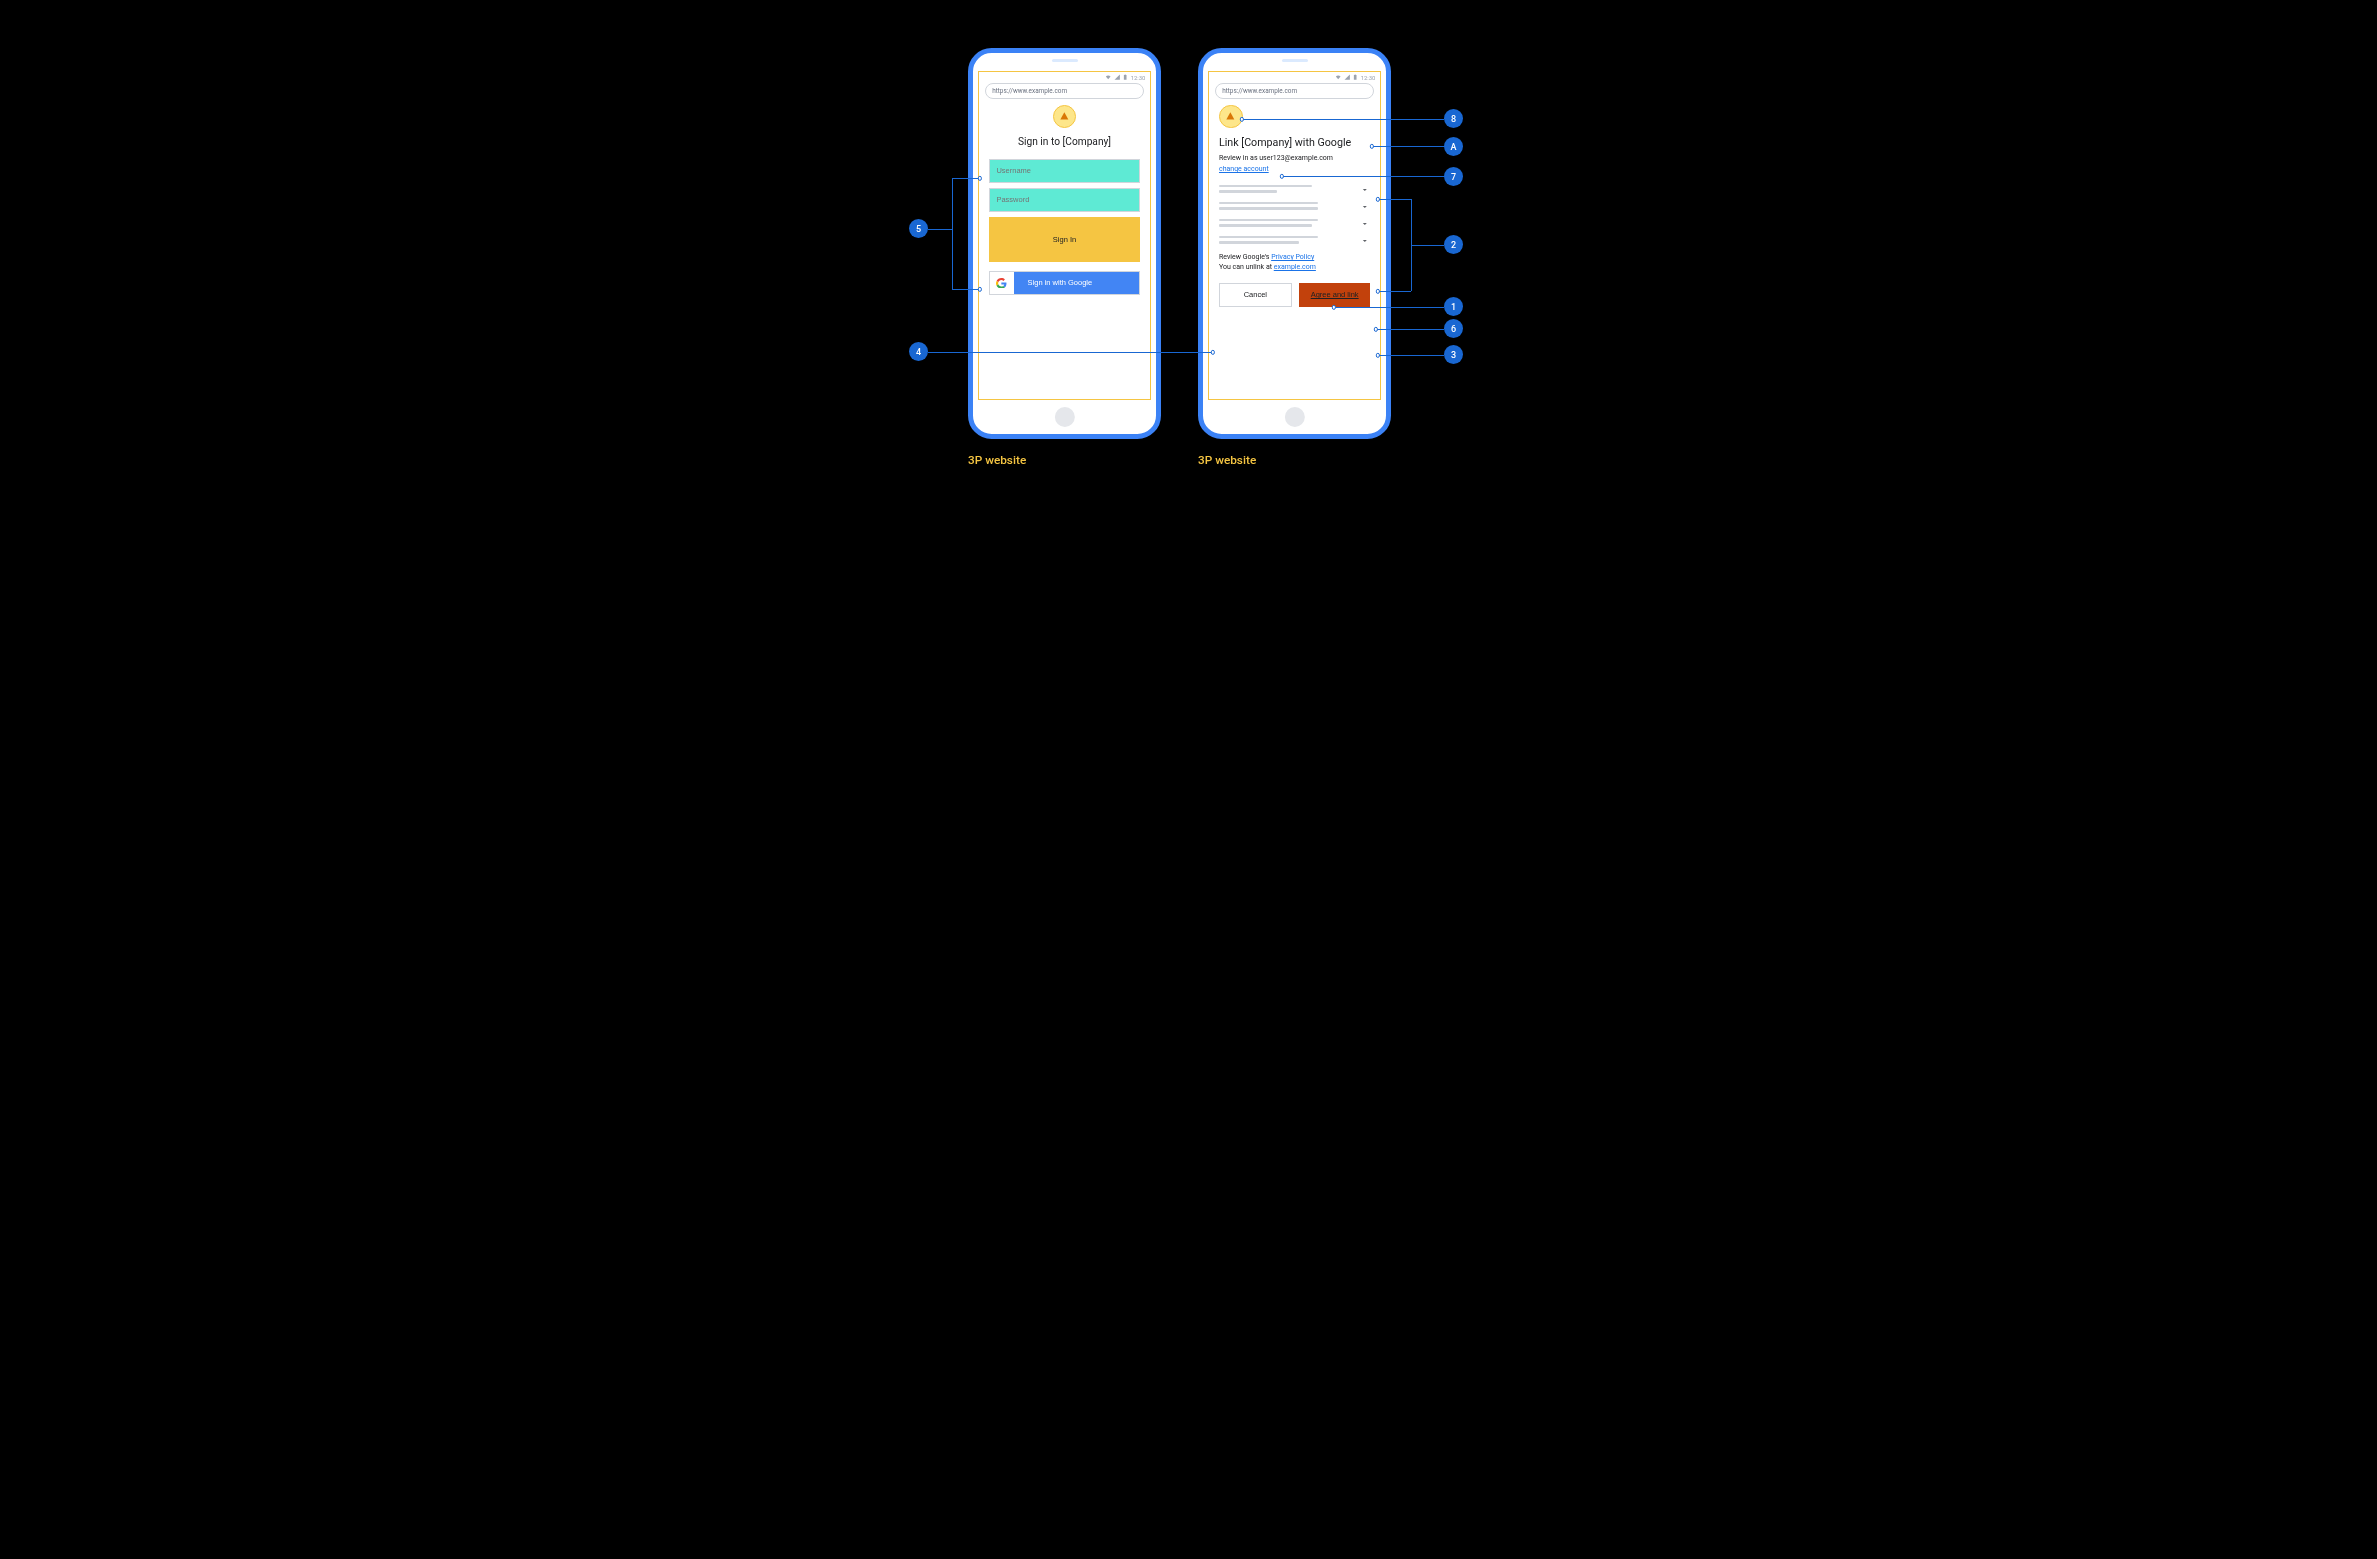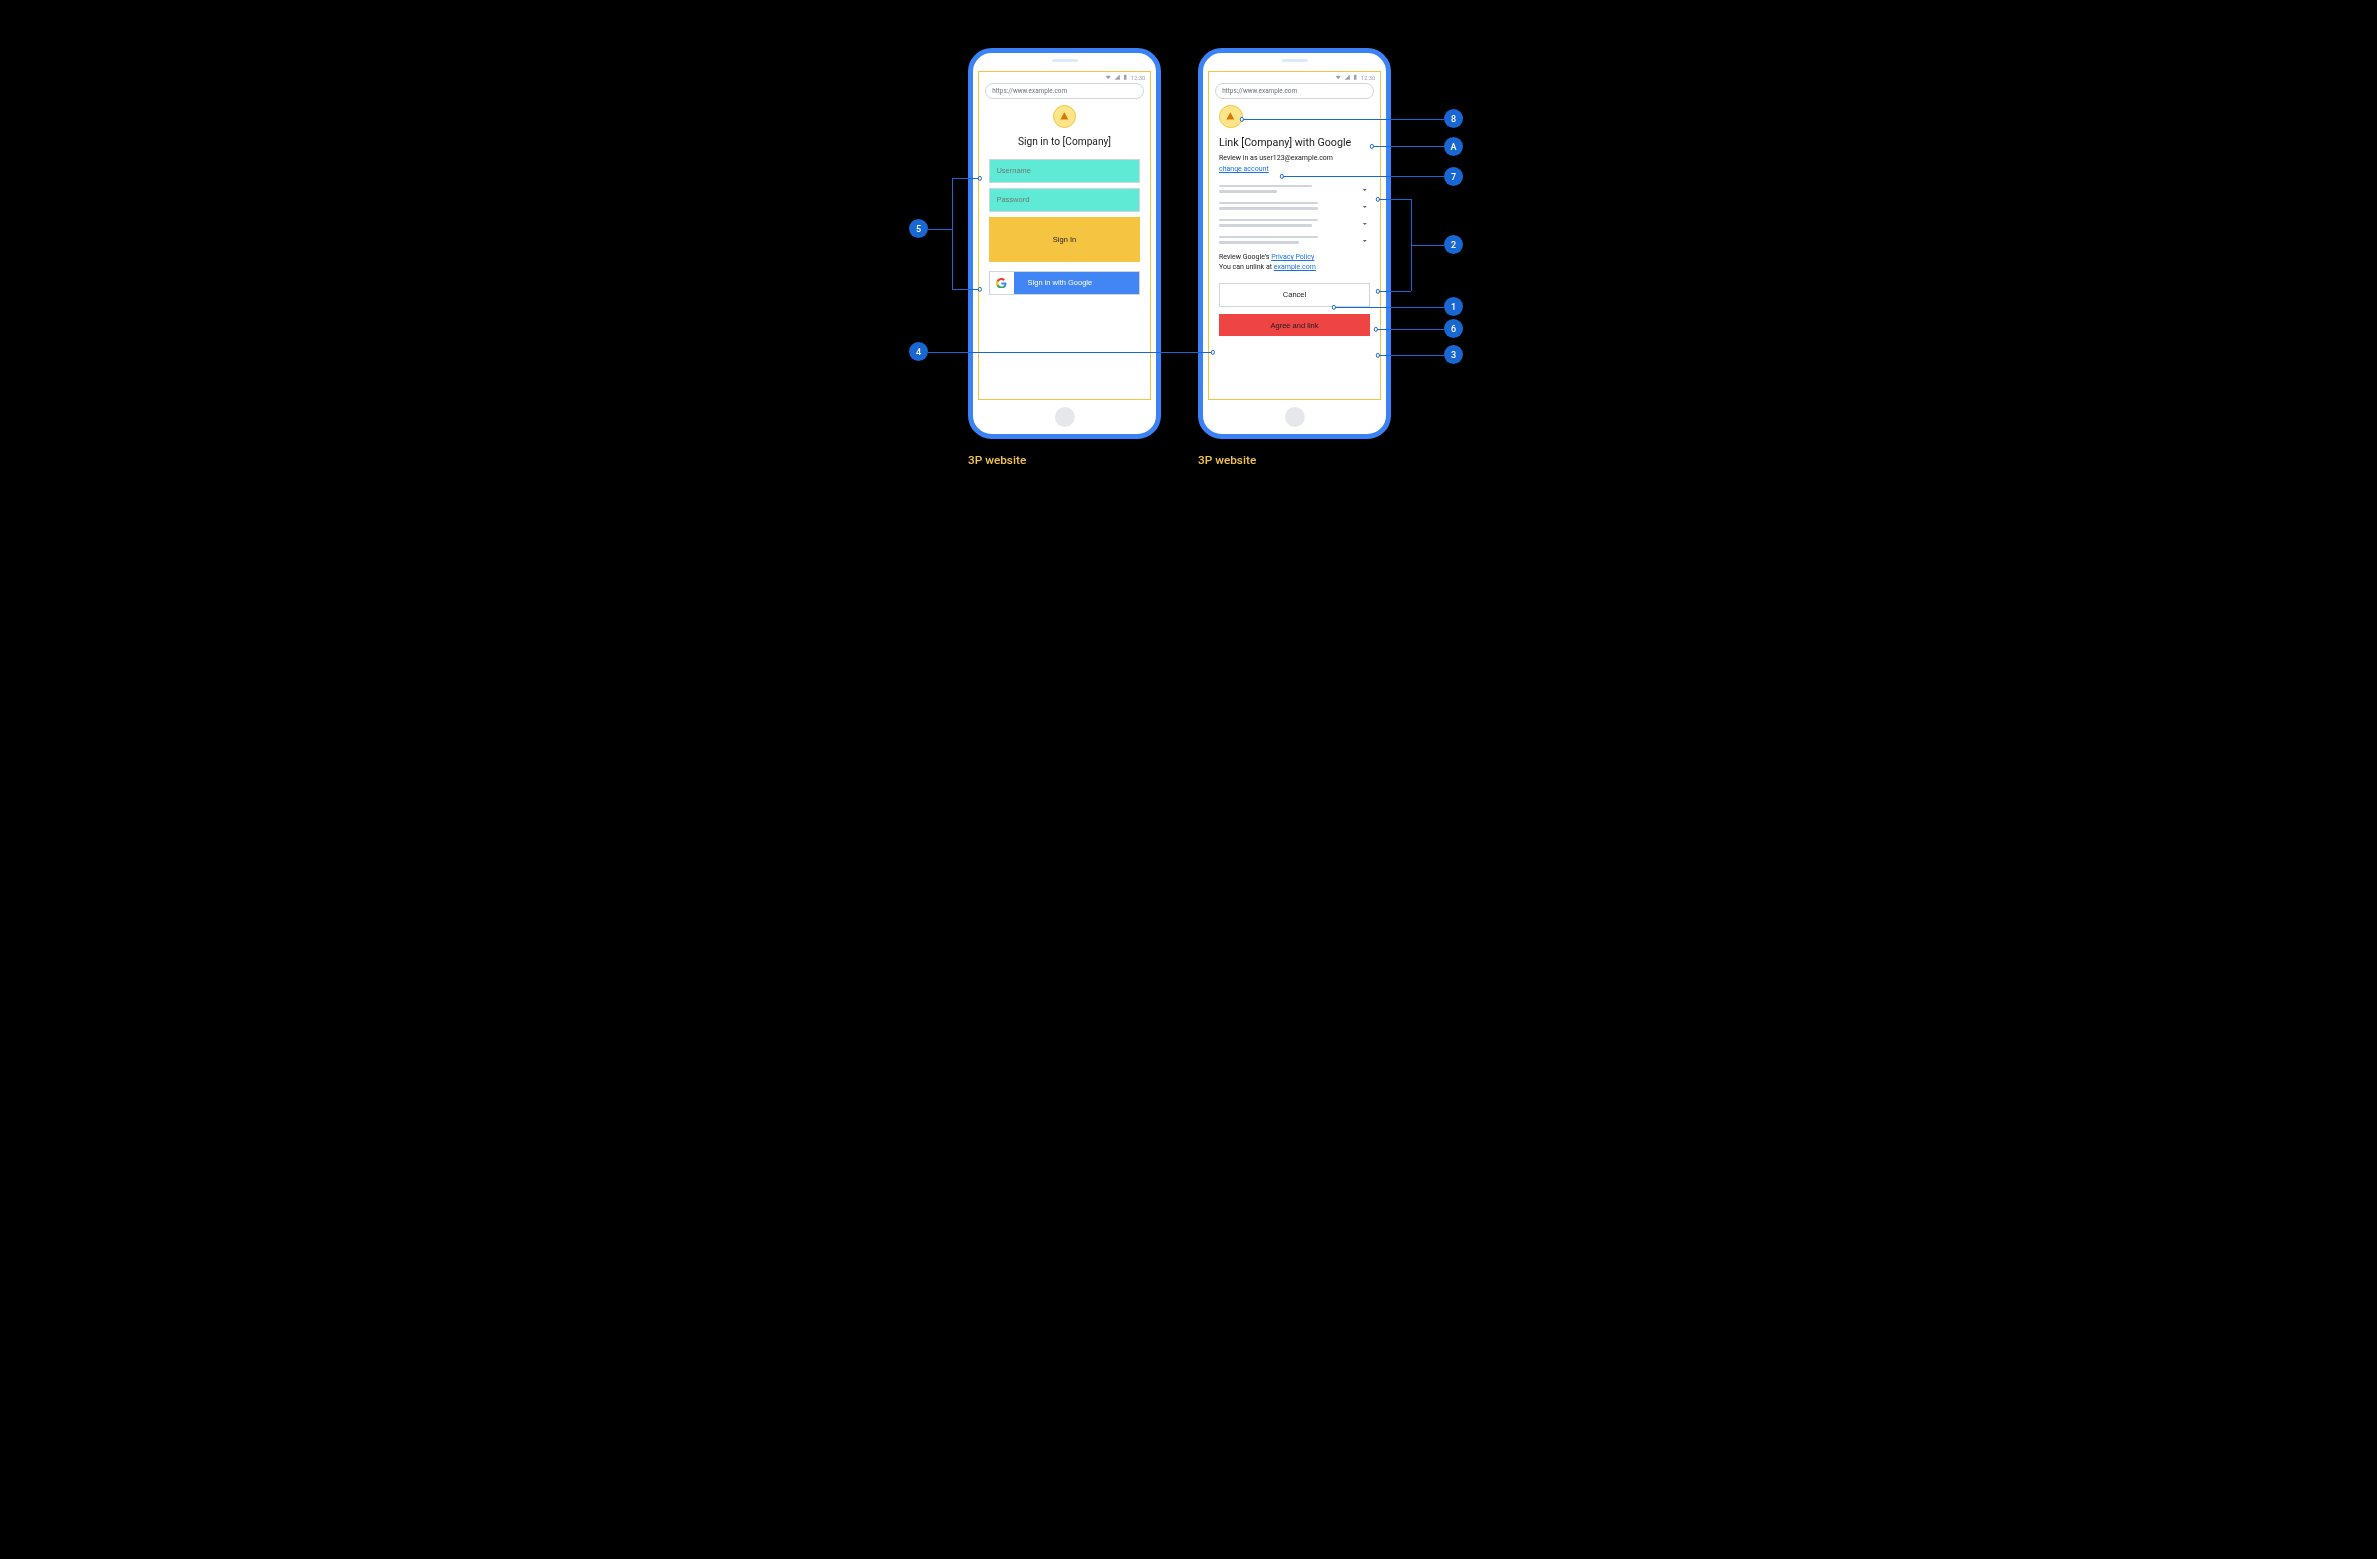--- a/index.html
+++ b/index.html
@@ -176,35 +176,35 @@
   .chev svg { width: 9.6px; height: 9.6px; }
   .footer-text {
     font-size: 7px;
     color: #202124;
     margin-top: 2.1px;
   }
   .btn-row {
     display: flex;
     gap: 7.5px;
     margin-top: 11.8px;
-    flex-direction: column;
   }
   .btn-row .btn {
     flex: 1;
     margin: 0;
     padding: 6.4px 2.1px;
   }
   .btn-white {
     background: #fff;
     border: 0.5px solid #d1d5db;
     color: #202124;
   }
   .btn-yellow2 {
-    background: #ef4444;
-    color: #202124;
+    background: #c2410c;
+    color: #202124;
+    text-decoration: underline;
   }
   .caption {
     position: absolute;
     color: #f5c542;
     font-size: 11.8px;
     font-weight: 500;
     text-align: left;
     width: 193px;
   }
   .caption-left { left: 145px; top: 432px; }

